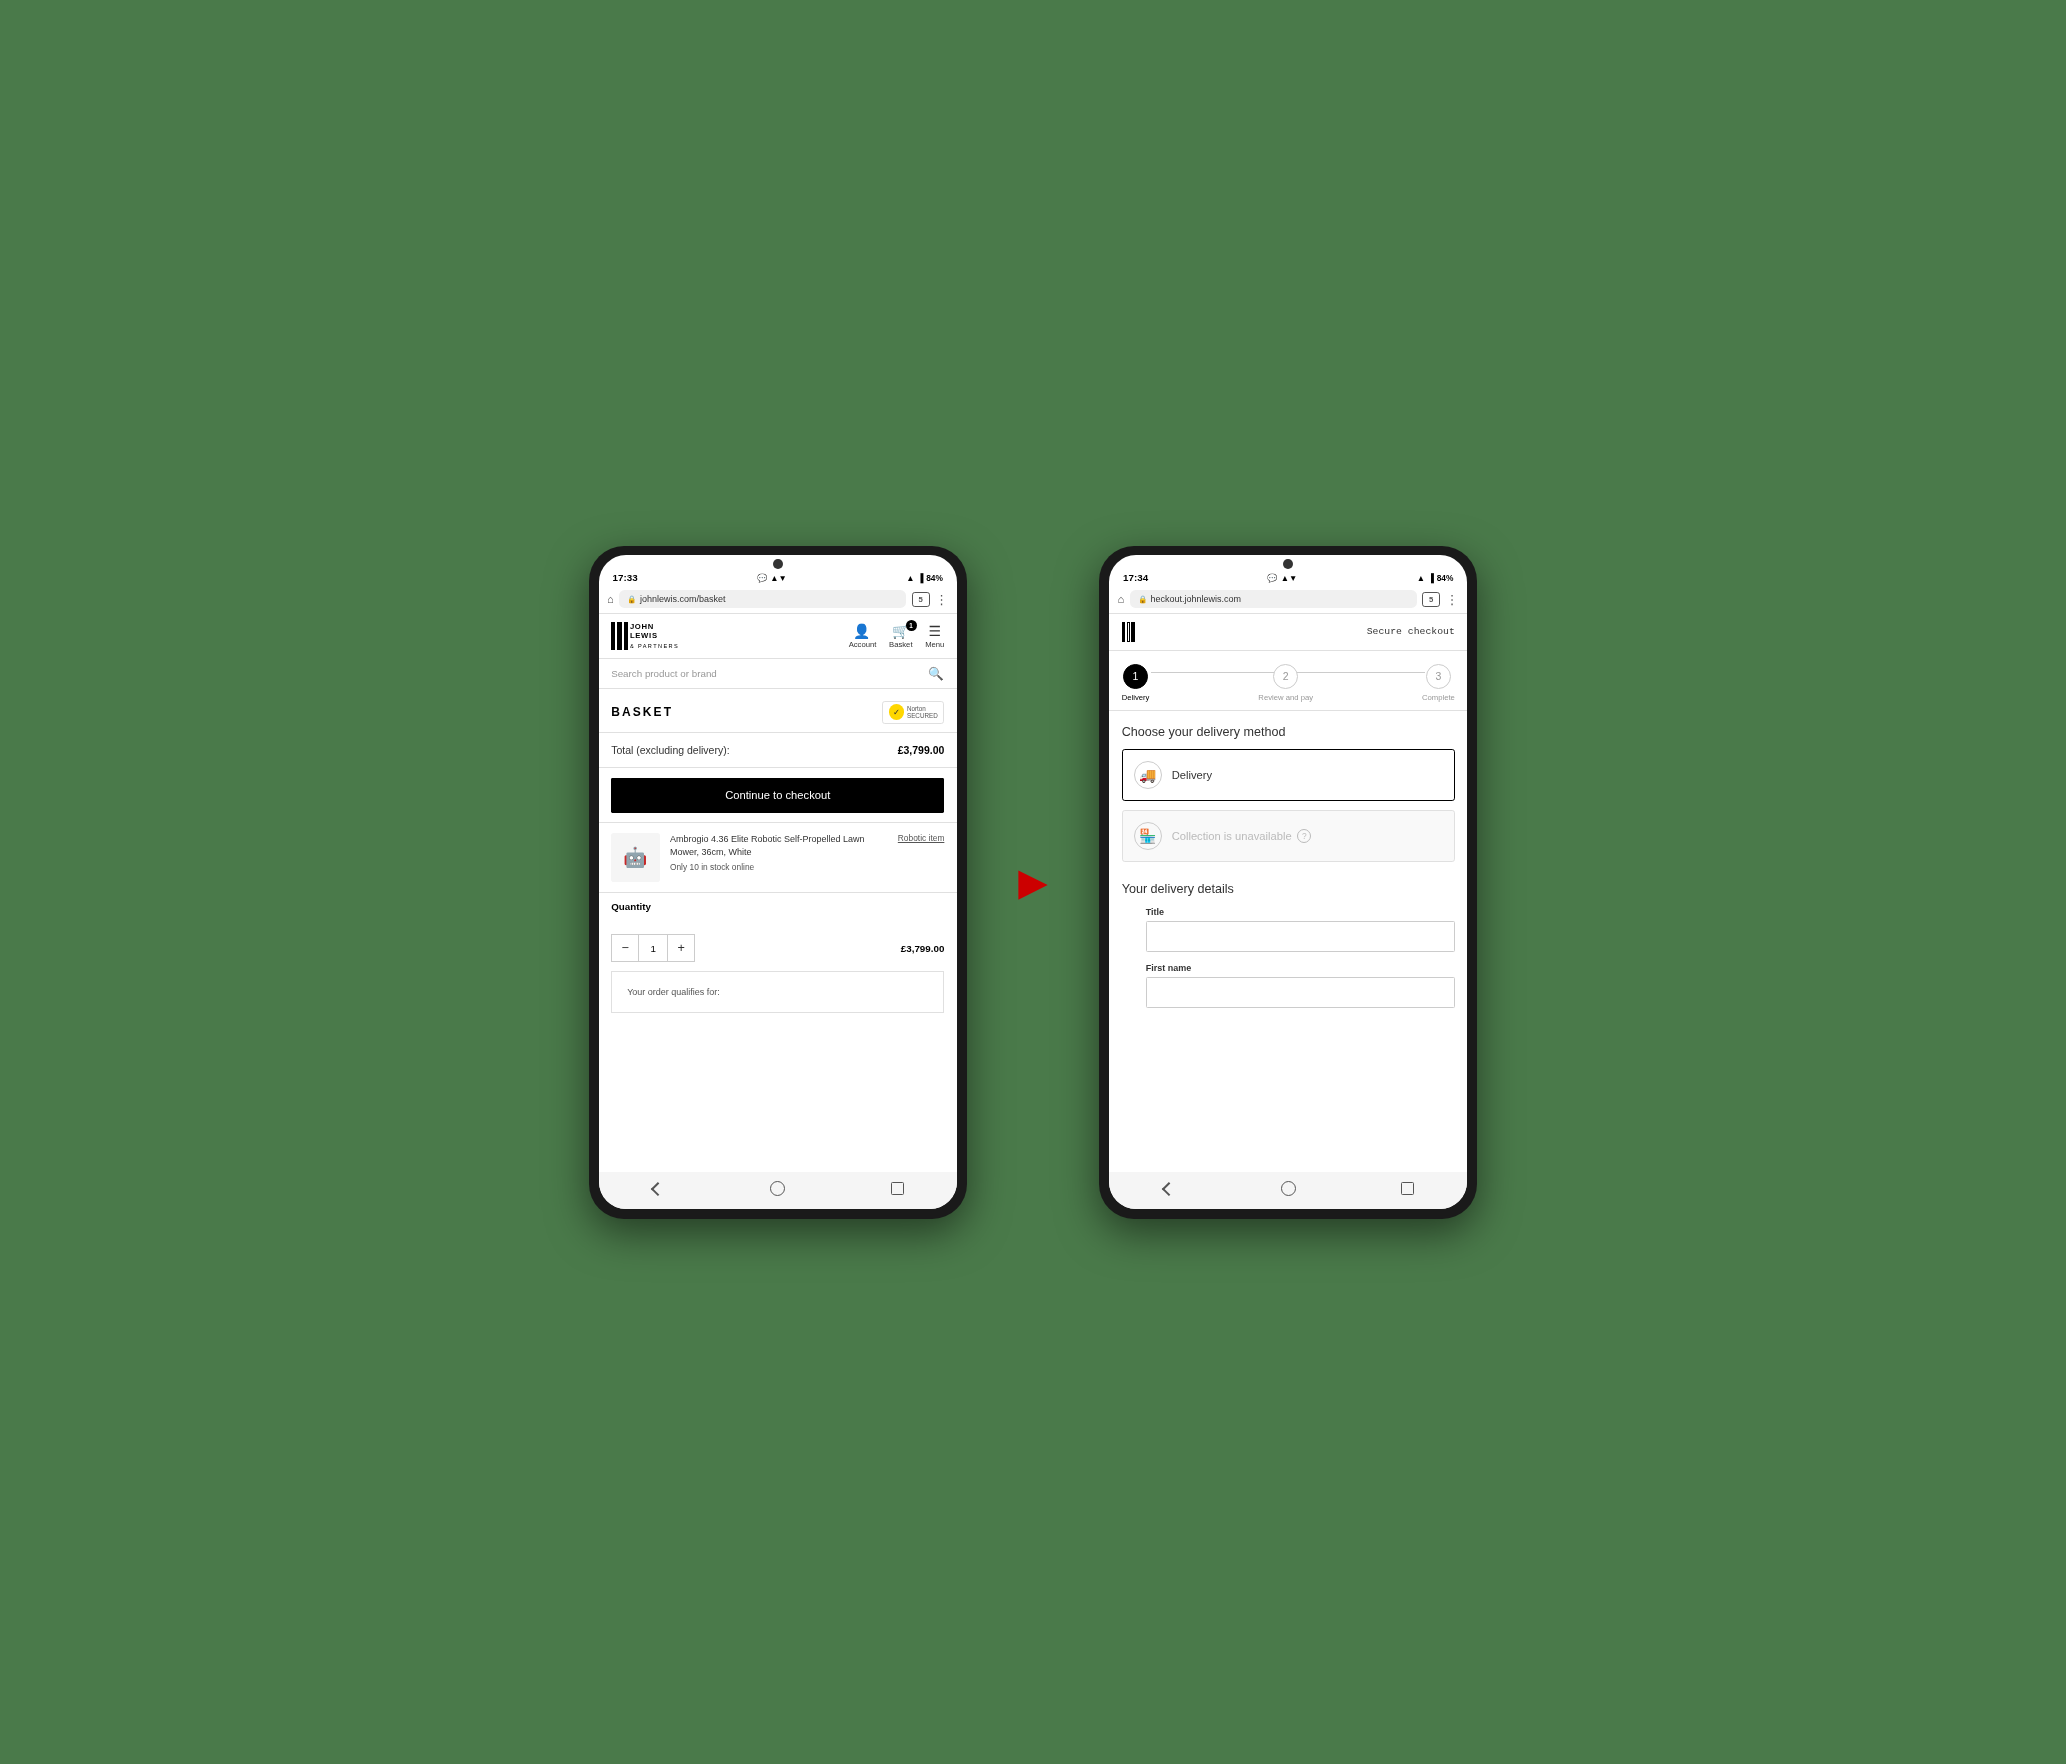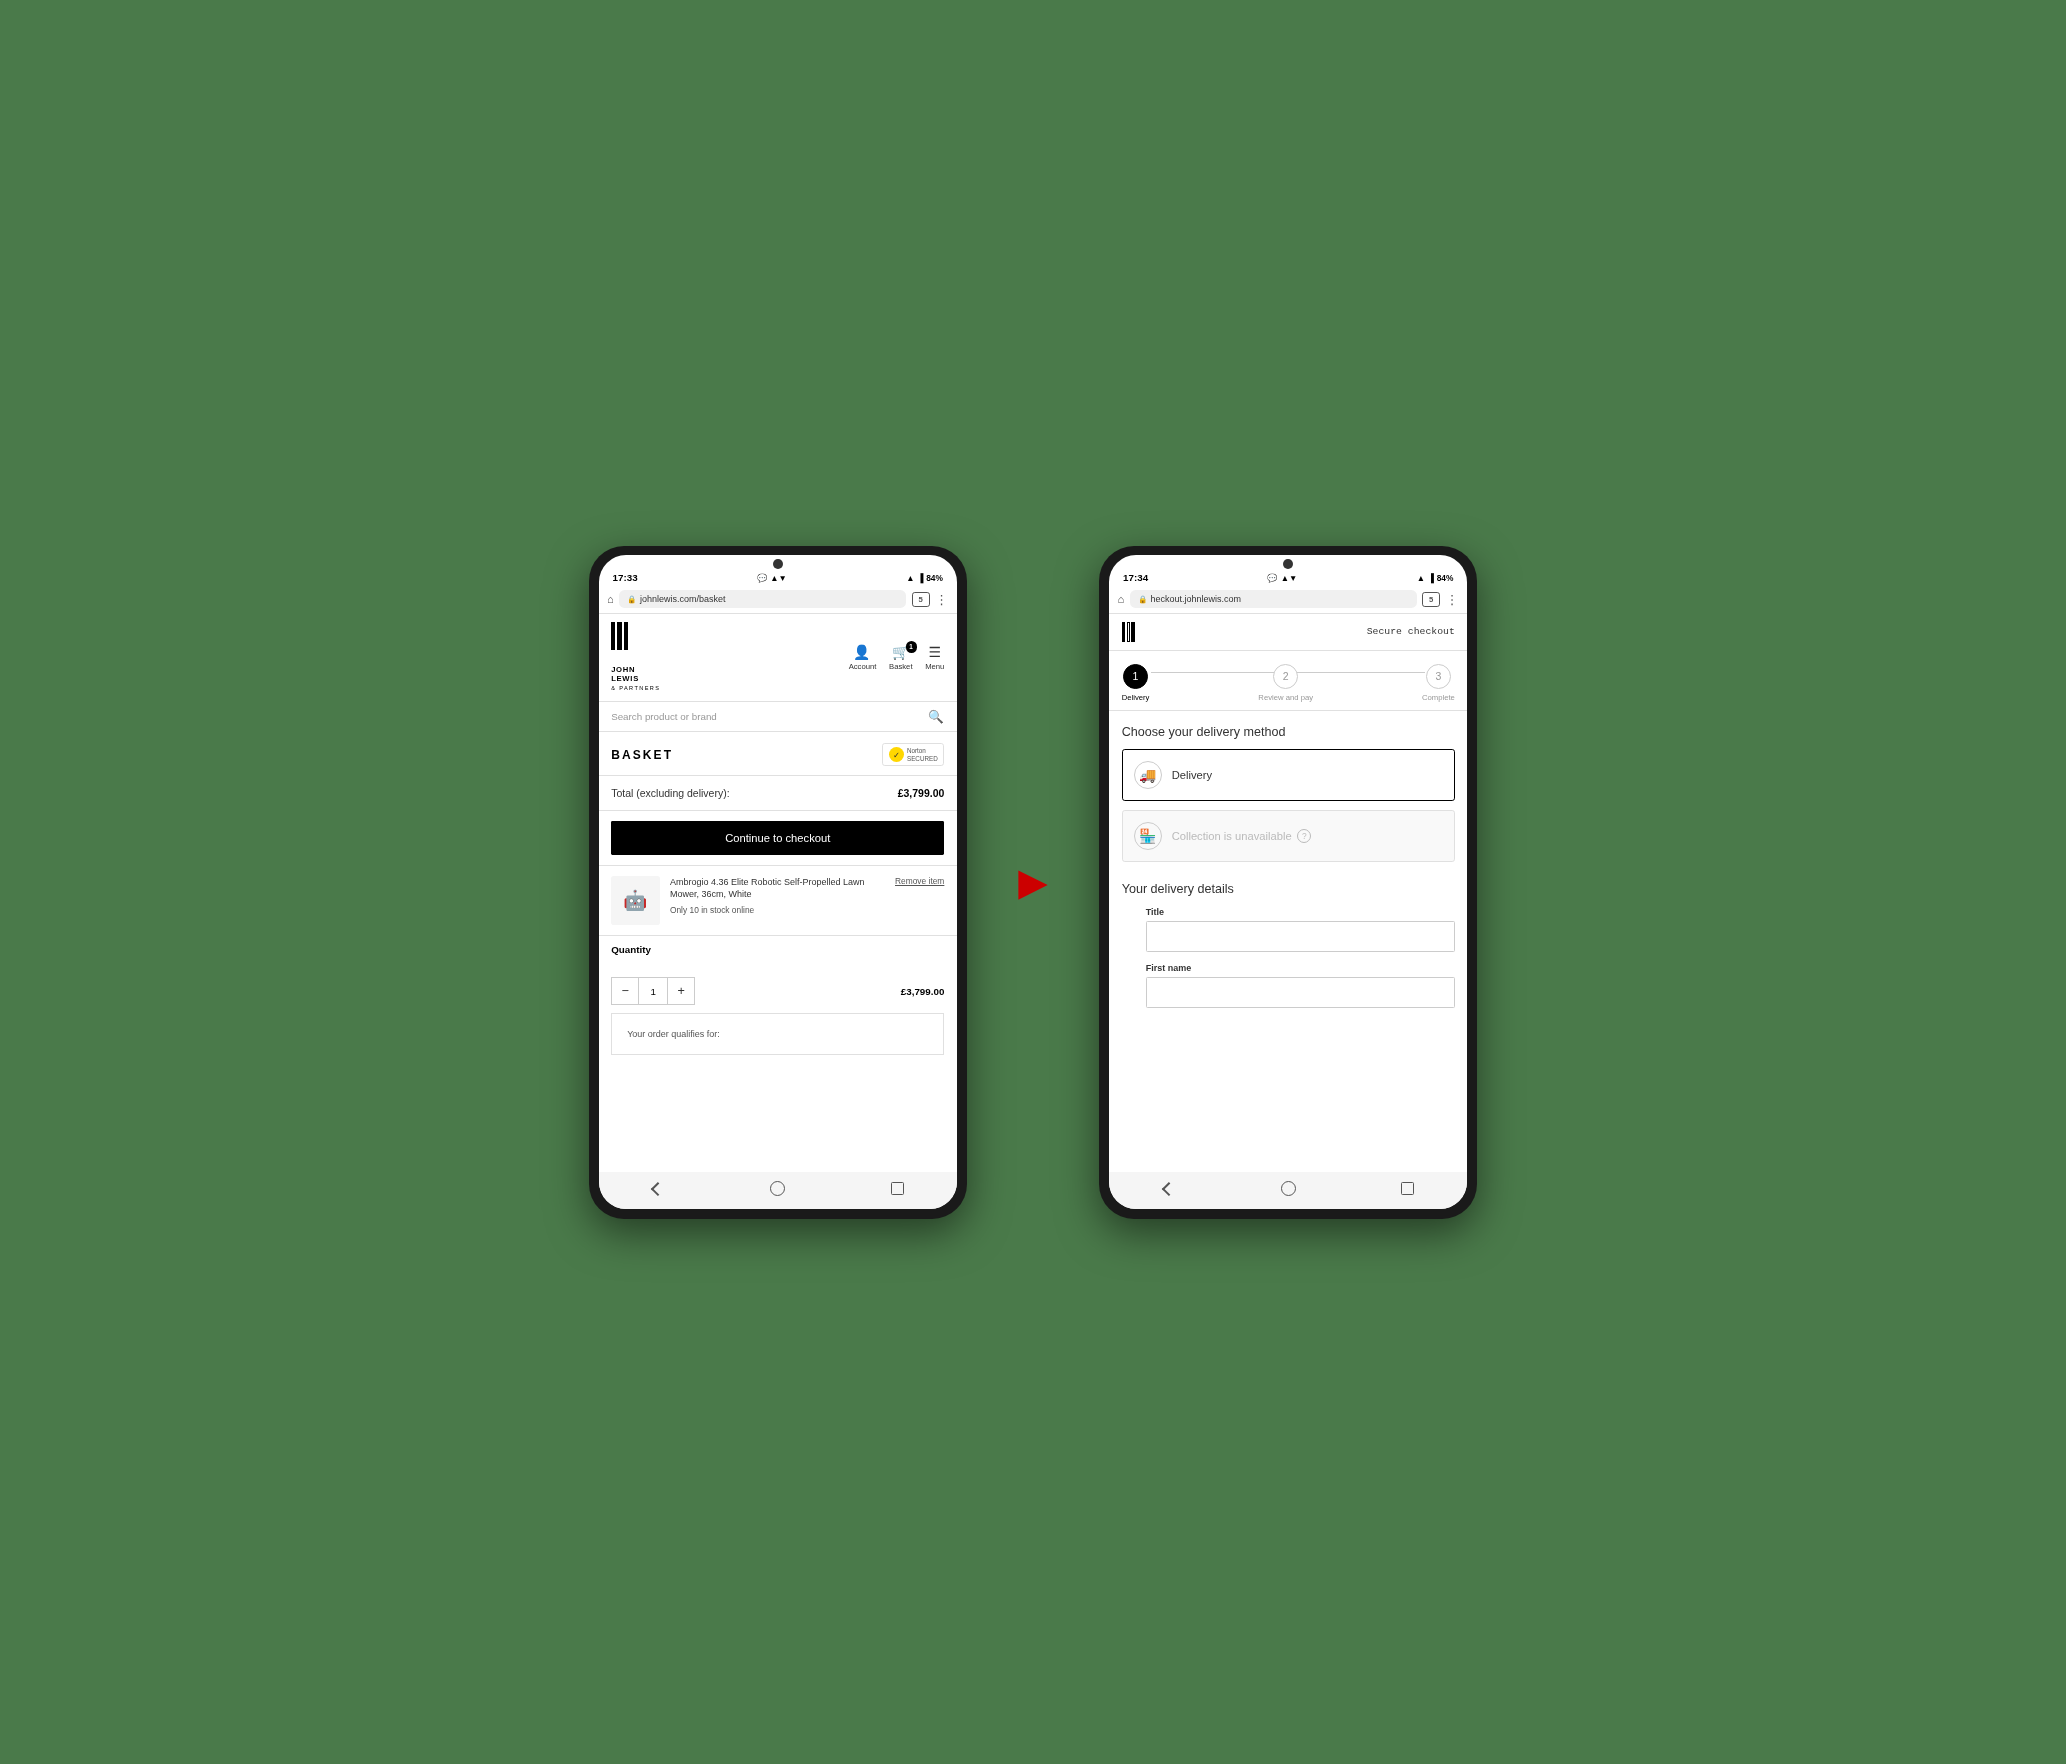--- a/index.html
+++ b/index.html
@@ -131,23 +131,22 @@
     
     .jl-header {
       display: flex;
       justify-content: space-between;
       align-items: center;
       padding: 8.4px 12.6px;
       border-bottom: 0.7px solid #e0e0e0;
     }
     .jl-logo {
       display: flex;
-      align-items: flex-start;
-      gap: 15px;
-      flex-direction: column;
+      align-items: center;
+      gap: 2px;
     }
     .jl-logo-bars {
       display: flex;
       gap: 2.1px;
     }
     .jl-logo-bar {
       width: 4.2px;
       height: 28px;
       background: #000;
     }
@@ -536,21 +535,21 @@
           <span class="total-price">£3,799.00</span>
         </div>
 
         <div class="checkout-btn">Continue to checkout</div>
 
         <div class="product-row">
           <div class="product-img">🤖</div>
           <div class="product-details">
             <div style="display:flex;justify-content:space-between;align-items:flex-start">
               <span class="product-name">Ambrogio 4.36 Elite Robotic Self-Propelled Lawn Mower, 36cm, White</span>
-              <span class="remove-link" style="margin-left:5.6px;flex-shrink:0">Remove item</span>
+              <span class="remove-link" style="margin-left:5.6px;flex-shrink:0">Robotic item</span>
             </div>
             <div class="product-stock">Only 10 in stock online</div>
           </div>
         </div>
 
         <div class="quantity-section">
           <div class="quantity-label">Quantity</div>
           <div class="quantity-row">
             <div class="qty-btn">−</div>
             <div class="qty-val">1</div>

